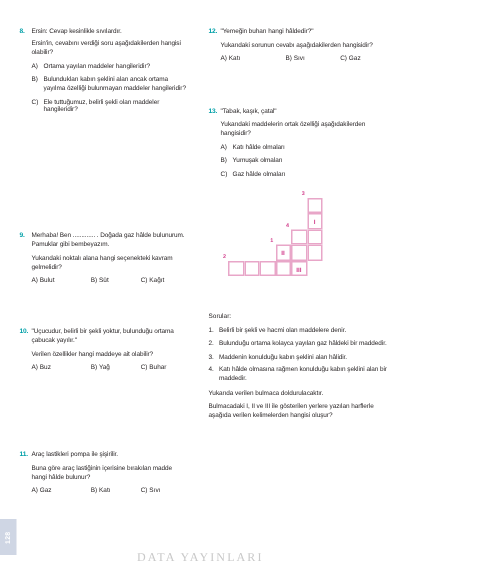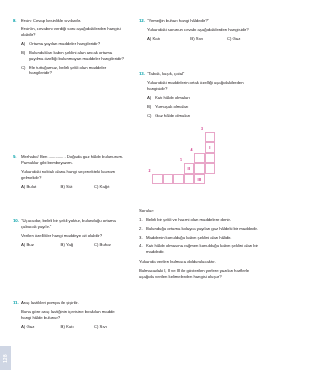--- a/index.html
+++ b/index.html
@@ -410,14 +410,15 @@
         <p class="clue-note">Bulmacadaki I, II ve III ile gösterilen yerlere yazılan harflerle aşağıda verilen kelimelerden hangisi oluşur?</p>
       </div>
 
     </div>
   </div>
 
   <div class="page-tab">
     <span>128</span>
   </div>
 
+  <div class="watermark">DATA YAYINLARI</div>
 
 </div>
 
 </body></html>

